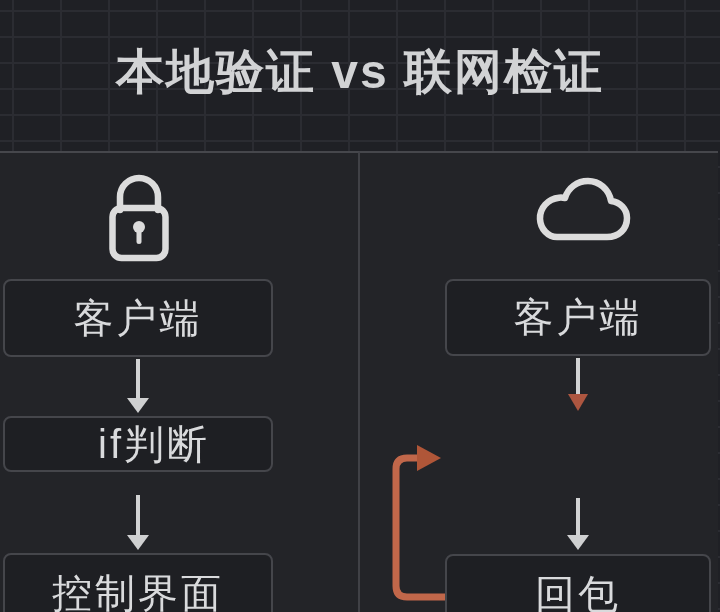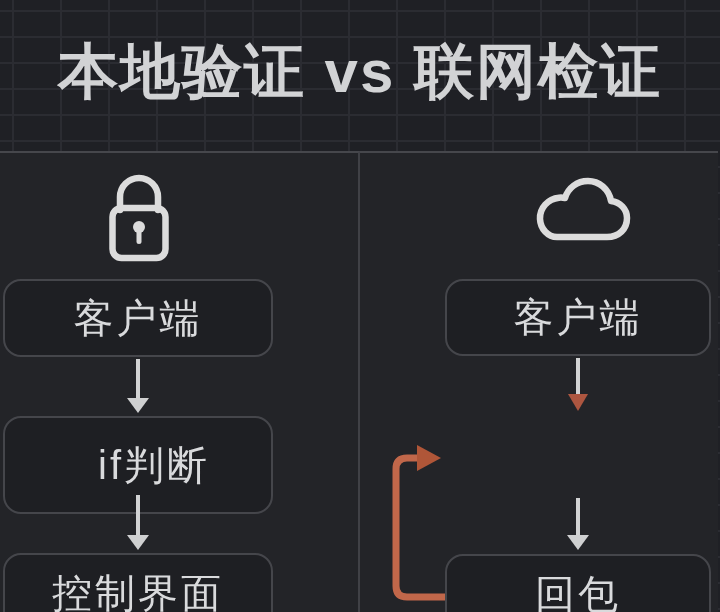--- a/index.html
+++ b/index.html
@@ -8,52 +8,52 @@
     background-color:#1f2025;
     background-image:
       linear-gradient(#2b2c32 2px, transparent 2px),
       linear-gradient(90deg, #2b2c32 2px, transparent 2px);
     background-size:48px 26px;
     background-position:12px 10px;
     font-family:"Liberation Sans","DejaVu Sans",sans-serif;
   }
   .title{
     position:absolute;top:36px;left:0;width:720px;
-    text-align:center;font-size:60px;line-height:72px;font-weight:900;
+    text-align:center;font-size:48px;line-height:72px;font-weight:900;
     letter-spacing:2px;color:#d2d3d5;margin:0;white-space:nowrap;
   }
   .panels{position:absolute;top:151px;left:0;width:720px;height:461px;display:flex;}
   .panel{
     position:relative;width:360px;height:461px;box-sizing:border-box;
     background:#232428;border-top:2px solid #46474c;overflow:hidden;
   }
   .panel-left{border-right:2px solid #404146;}
   .panel-right{width:358px;}
   .icon{position:absolute;color:#dcdcdc;}
   .icon svg{display:block;}
   .node{
     position:absolute;box-sizing:border-box;
-    background:#1e1f23;border:2px solid #45464b;border-radius:18px;
+    background:#1e1f23;border:2px solid #45464b;border-radius:8px;
     display:flex;align-items:center;justify-content:center;
     color:#d9dadc;font-size:40px;letter-spacing:3px;
   }
   .arrow{position:absolute;width:24px;display:flex;flex-direction:column;align-items:center;}
   .arrow .stem{width:4px;background:#d2d3d4;}
   .arrow .head{
     width:0;height:0;
     border-left:11px solid transparent;border-right:11px solid transparent;
     border-top:15px solid #cfd0d1;
   }
   .arrow .head.red{border-top-color:#ad5640;border-left-width:10px;border-right-width:10px;border-top-width:17px;}
   
   .lock-pos{left:107px;top:17px;}
   .pl-node1{left:3px;top:126px;width:270px;height:78px;}
   .pl-arrow1{left:126px;top:206px;}
   .pl-arrow1 .stem{height:39px;}
-  .pl-node2{left:3px;top:263px;width:270px;height:98px;padding-left:32px;}
+  .pl-node2{left:3px;top:263px;width:270px;height:56px;padding-left:32px;}
   .pl-arrow2{left:126px;top:342px;}
   .pl-arrow2 .stem{height:40px;}
   .pl-node3{left:3px;top:400px;width:270px;height:80px;}
   
   .cloud-pos{left:170px;top:20px;}
   .pr-node1{left:85px;top:126px;width:266px;height:77px;}
   .pr-arrow1{left:206px;top:205px;}
   .pr-arrow1 .stem{height:36px;}
   .pr-node2{left:85px;top:262px;width:266px;height:81px;}
   .pr-arrow2{left:206px;top:345px;}

